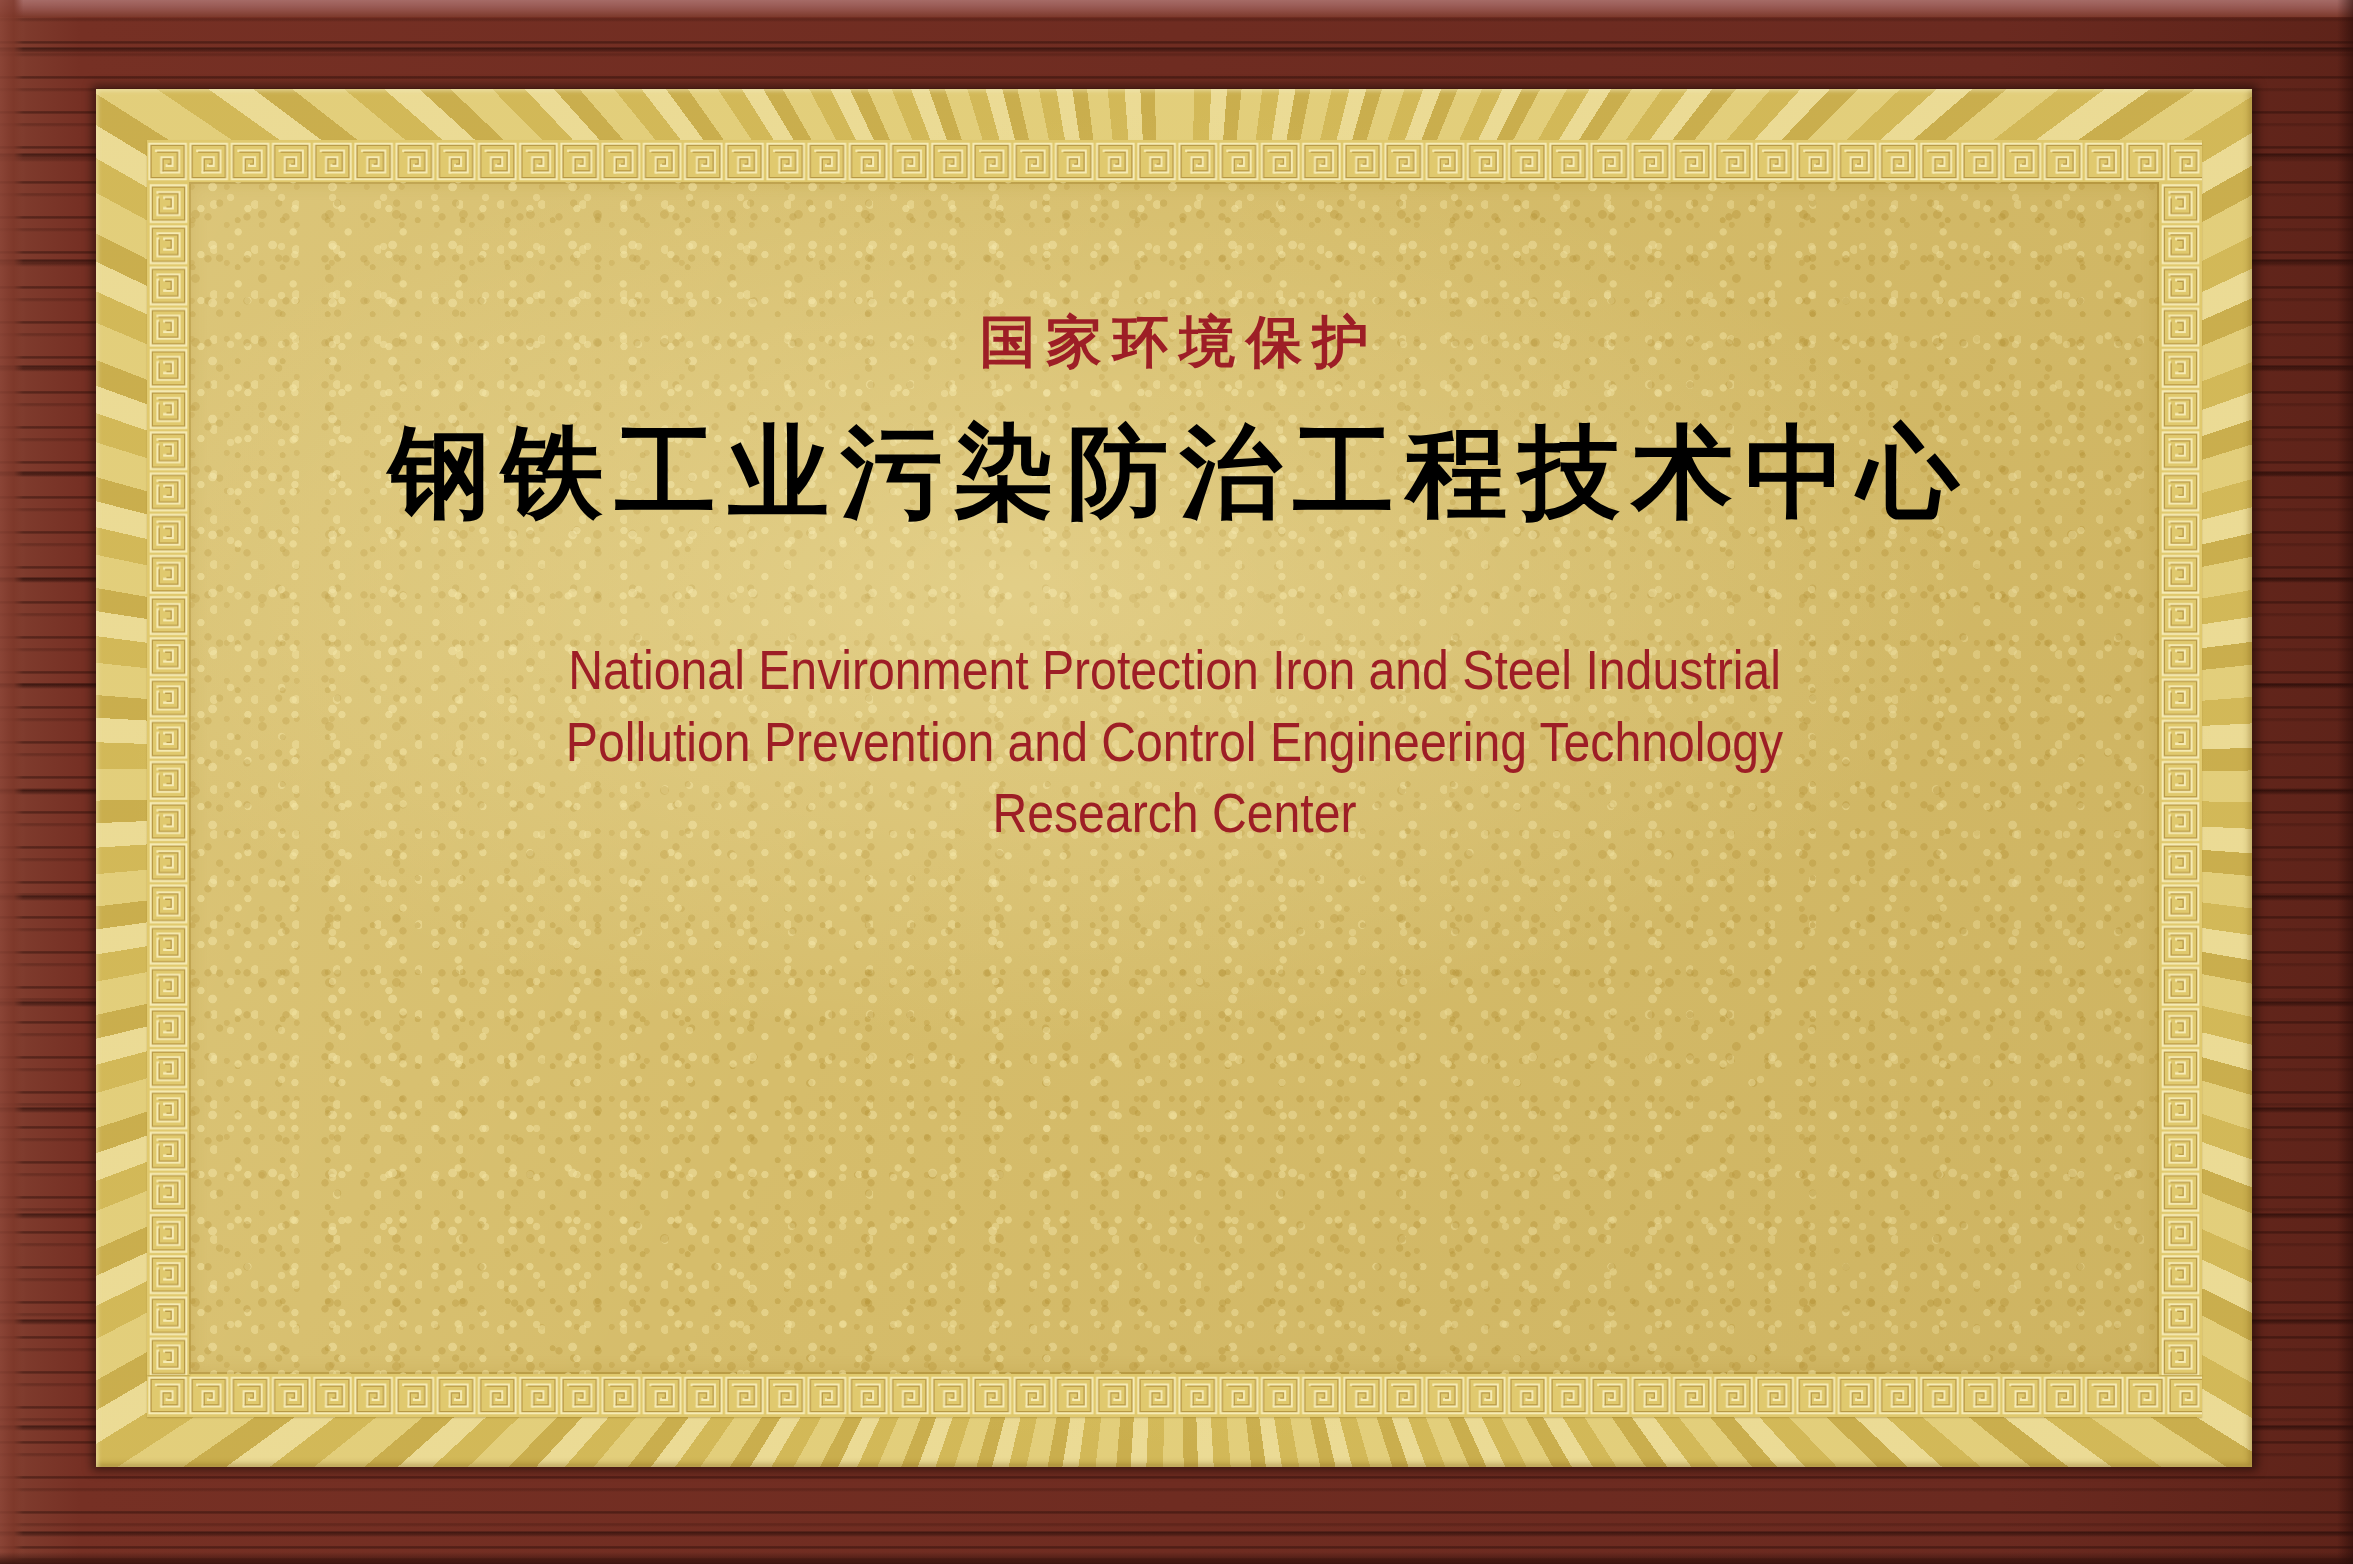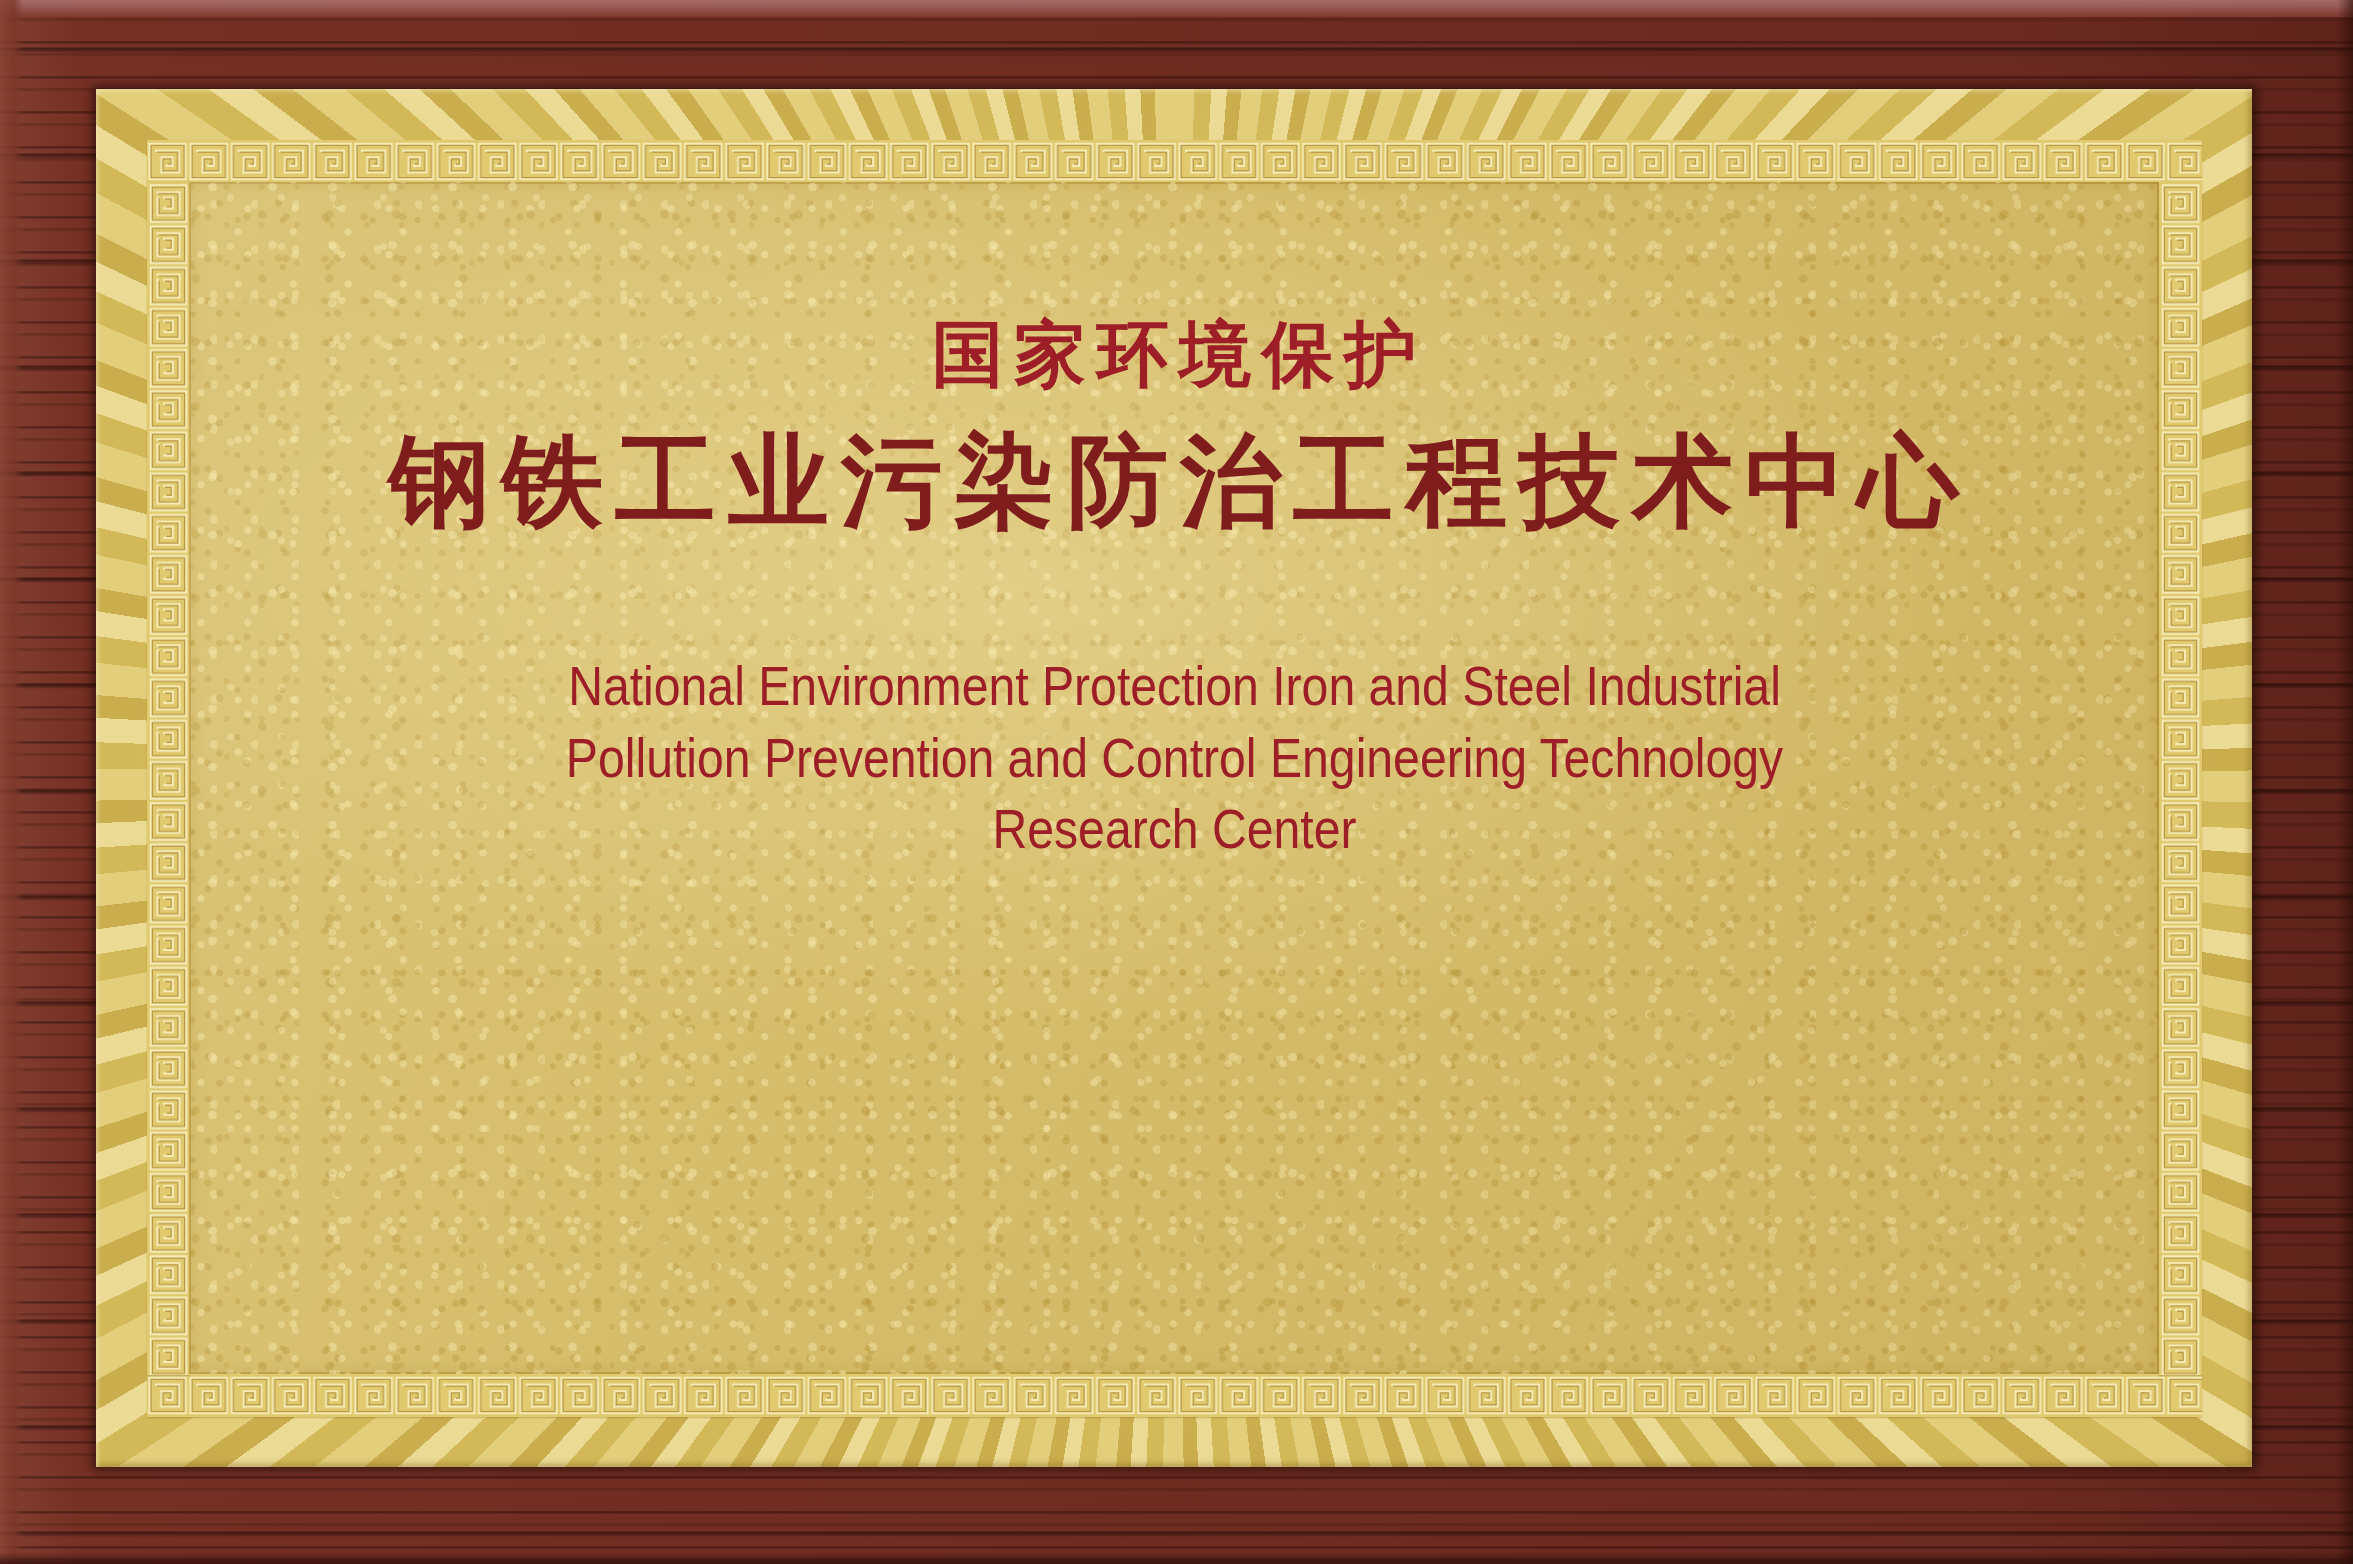--- a/index.html
+++ b/index.html
@@ -184,38 +184,38 @@
   .text-stack {
     position: absolute;
     left: 0; top: 0; width: 1970px; height: 1192px;
     display: flex;
     flex-direction: column;
     align-items: center;
     z-index: 5;
   }
   .cn-line-1 {
     margin-top: 136px;
-    font-family: Liberation Sans, sans-serif;
+    font-family: Liberation Mono, monospace;
     font-weight: 700;
-    font-size: 72px;
+    font-size: 56px;
     line-height: 1.0;
     letter-spacing: 10.6px;
     text-indent: 10.6px;
     color: #9d1e26;
     white-space: nowrap;
   }
   .cn-line-2 {
     margin-top: 49px;
-    font-family: Liberation Mono, monospace;
+    font-family: Liberation Serif, serif;
     font-weight: 700;
     font-size: 101px;
     line-height: 1.0;
     letter-spacing: 12px;
     text-indent: 12px;
-    color: #7f1d1d;
+    color: #000000;
     white-space: nowrap;
   }
   .en-block {
     margin-top: 110px;
     width: 1847px;
     text-align: center;
     color: #9d1e26;
     font-family: "Liberation Sans", sans-serif;
     font-weight: 400;
     font-size: 56px;

